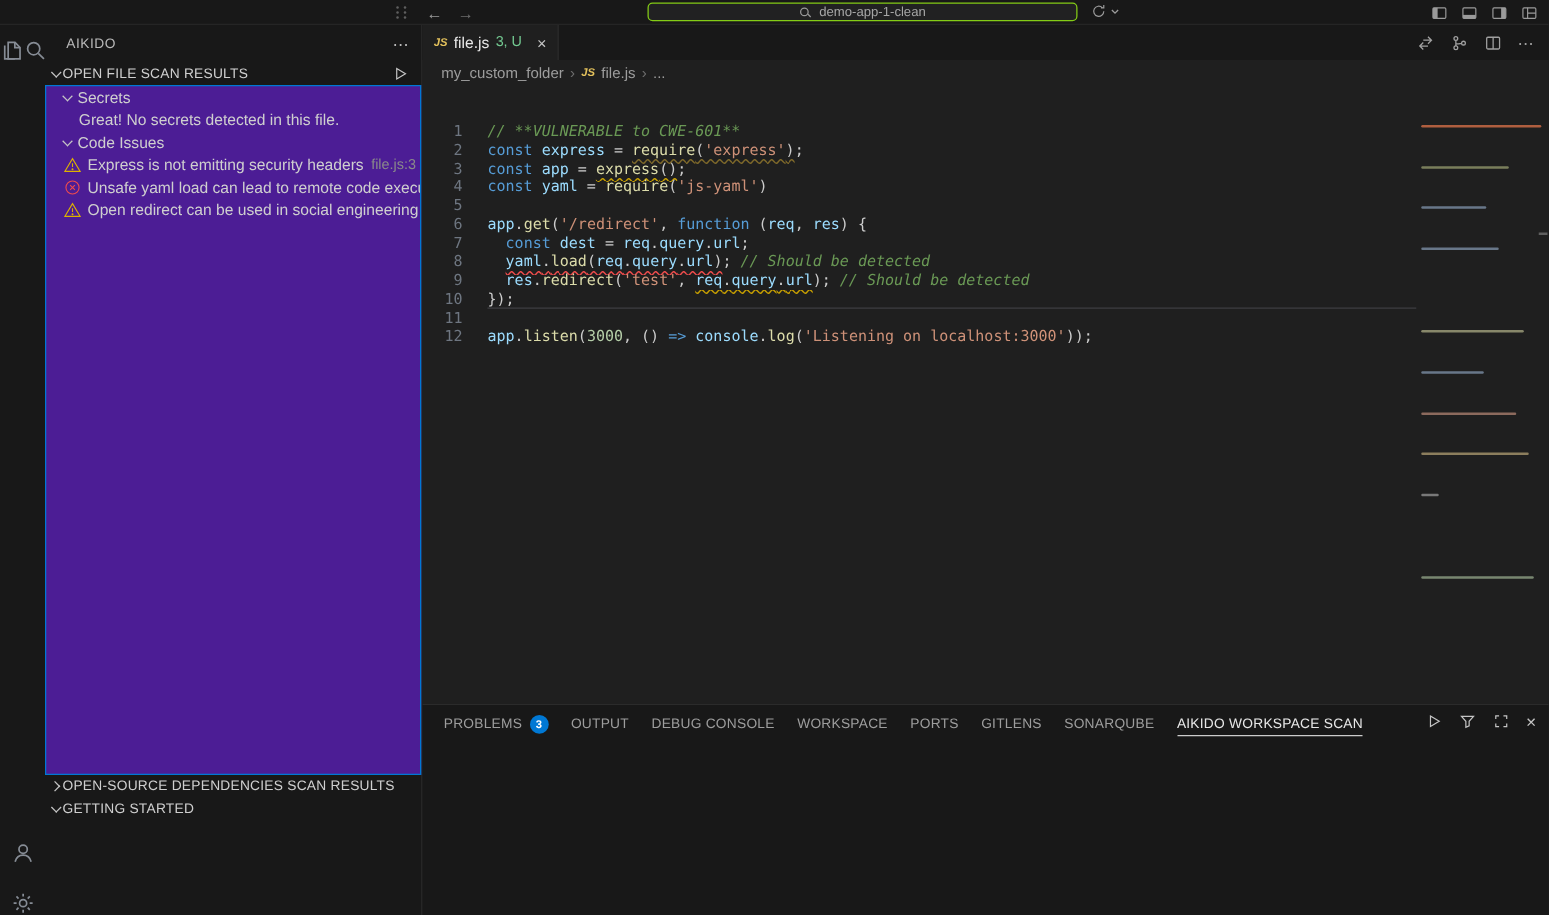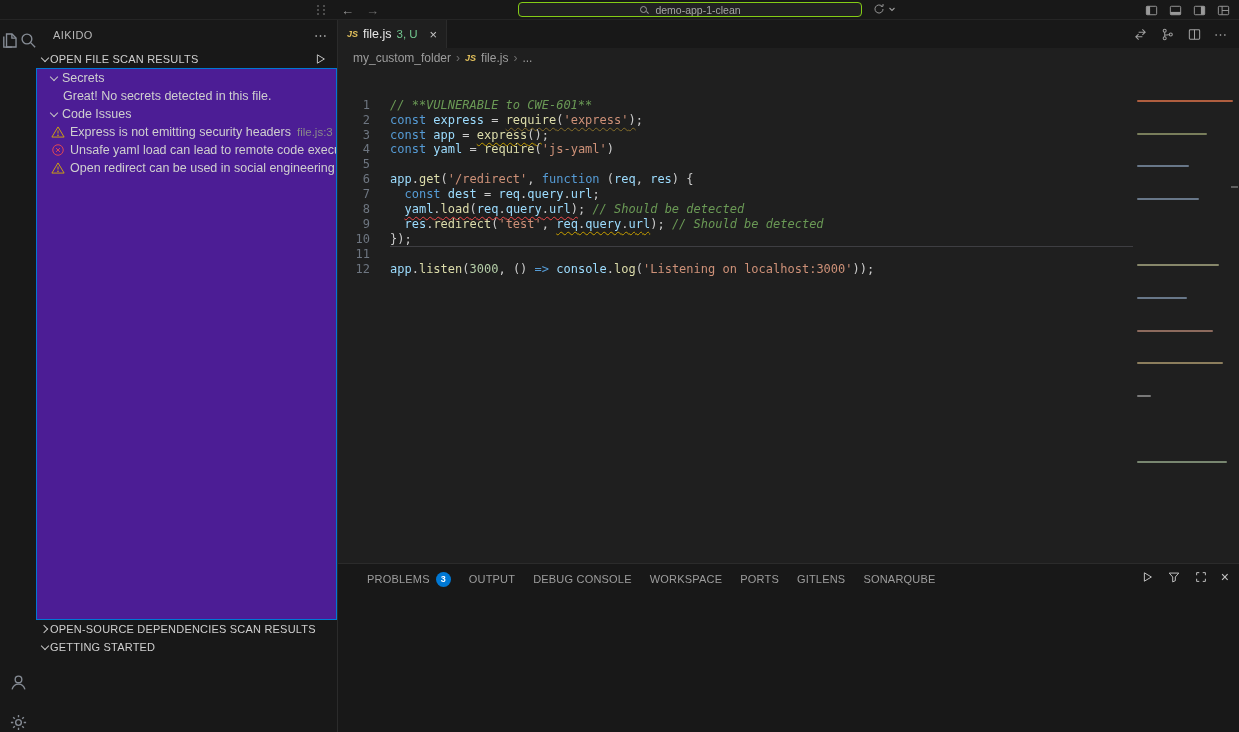--- a/index.html
+++ b/index.html
@@ -72,21 +72,21 @@
   .d-e{text-decoration:underline wavy #f14c4c 1px;text-underline-offset:2.5px;text-decoration-skip-ink:none}
   .d-w{text-decoration:underline wavy #c8a000 1px;text-underline-offset:2.5px;text-decoration-skip-ink:none}
   .d-wf{text-decoration:underline wavy rgba(205,165,50,.55) 1px;text-underline-offset:2.5px;text-decoration-skip-ink:none}
   .minimap{position:absolute;top:2px;right:6px;width:96px}
   .mm-r{height:2px;margin-bottom:1px;border-radius:1px;opacity:.85}
   .ruler-mark{position:absolute;top:118px;right:1px;width:7px;height:2px;background:#5f5f5f}
   .active-underline{position:absolute;left:52px;top:178px;width:743px;height:1px;background:#3e3e42}
 
   
   #panel{position:absolute;left:338px;top:563px;right:0;bottom:0;background:#181818;border-top:1px solid #2b2b2b}
-  .panel-tabs{height:30px;display:flex;align-items:center;padding-left:20px}
+  .panel-tabs{height:30px;display:flex;align-items:center;padding-left:8px}
   .ptab{padding:0 9px;height:100%;display:flex;align-items:center;gap:6px;font-size:11px;color:#9d9d9d;letter-spacing:.2px}
   .ptab .lbl{padding:4px 0 3px;border-bottom:1px solid transparent}
   .ptab.active{color:#e7e7e7}
   .ptab.active .lbl{color:#e7e7e7;border-bottom-color:#cccccc}
   .pbadge{min-width:15px;height:15px;border-radius:8px;background:#0078d4;color:#fff;font-size:9px;font-weight:bold;display:flex;align-items:center;justify-content:center;padding:0 3px}
   .panel-actions{position:absolute;right:10px;top:6px;display:flex;gap:13px;align-items:center;color:#c5c5c5}
   .panel-actions svg{stroke:#c5c5c5;fill:none;stroke-width:1.1}
   .panel-close{font-size:14px;line-height:1}
   .panel-msg{padding:13px 18px;font-size:12.5px;color:#cccccc}
 </style>
@@ -365,20 +365,23 @@
       </div>
       <div class="ptab">
         <span class="lbl">PORTS</span>
       </div>
       <div class="ptab">
         <span class="lbl">GITLENS</span>
       </div>
       <div class="ptab">
         <span class="lbl">SONARQUBE</span>
       </div>
+      <div class="ptab active">
+        <span class="lbl">AIKIDO WORKSPACE SCAN</span>
+      </div>
     </div>
   <div class="panel-actions">
     <svg width="14" height="14" viewBox="0 0 16 16">
       <path d="M5 3.2l8 4.8-8 4.8z"></path>
     </svg>
     <svg width="14" height="14" viewBox="0 0 16 16">
       <path d="M2.5 3.5h11L9.5 8v4.2l-3 1.4V8z"></path>
     </svg>
     <svg width="14" height="14" viewBox="0 0 16 16">
       <path d="M3 6V3h3M13 6V3h-3M3 10v3h3M13 10v3h-3"></path>

